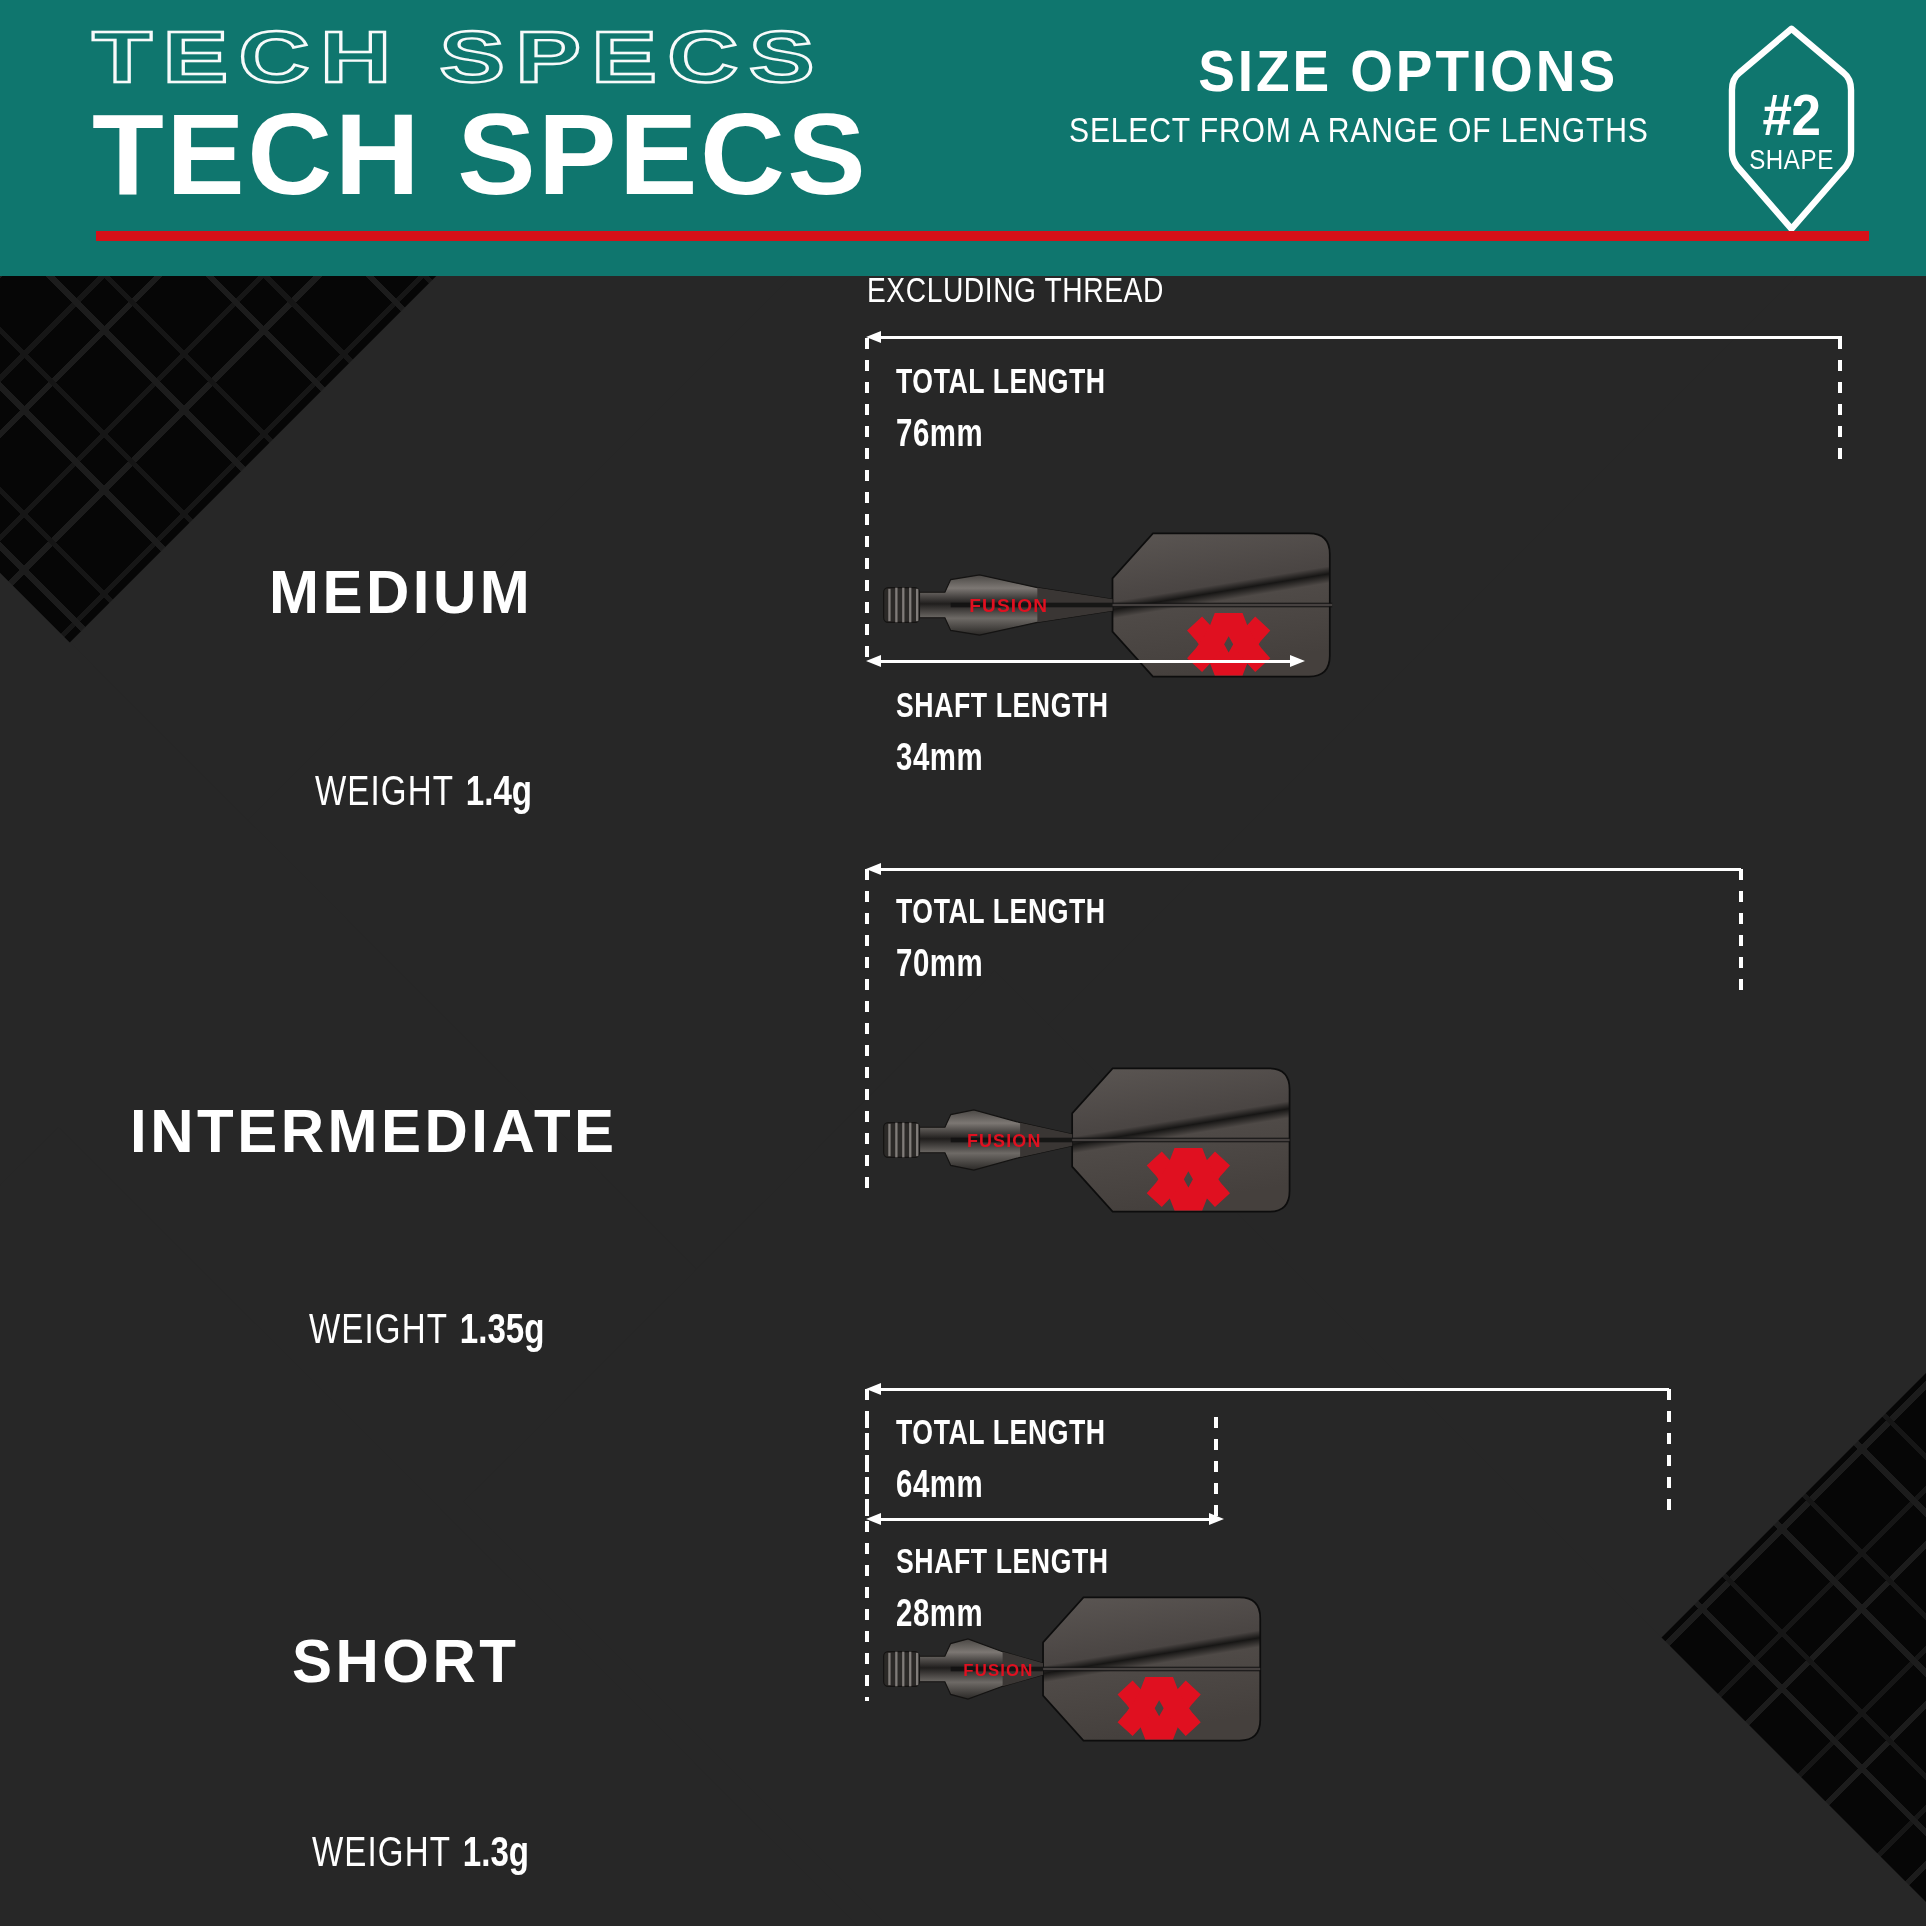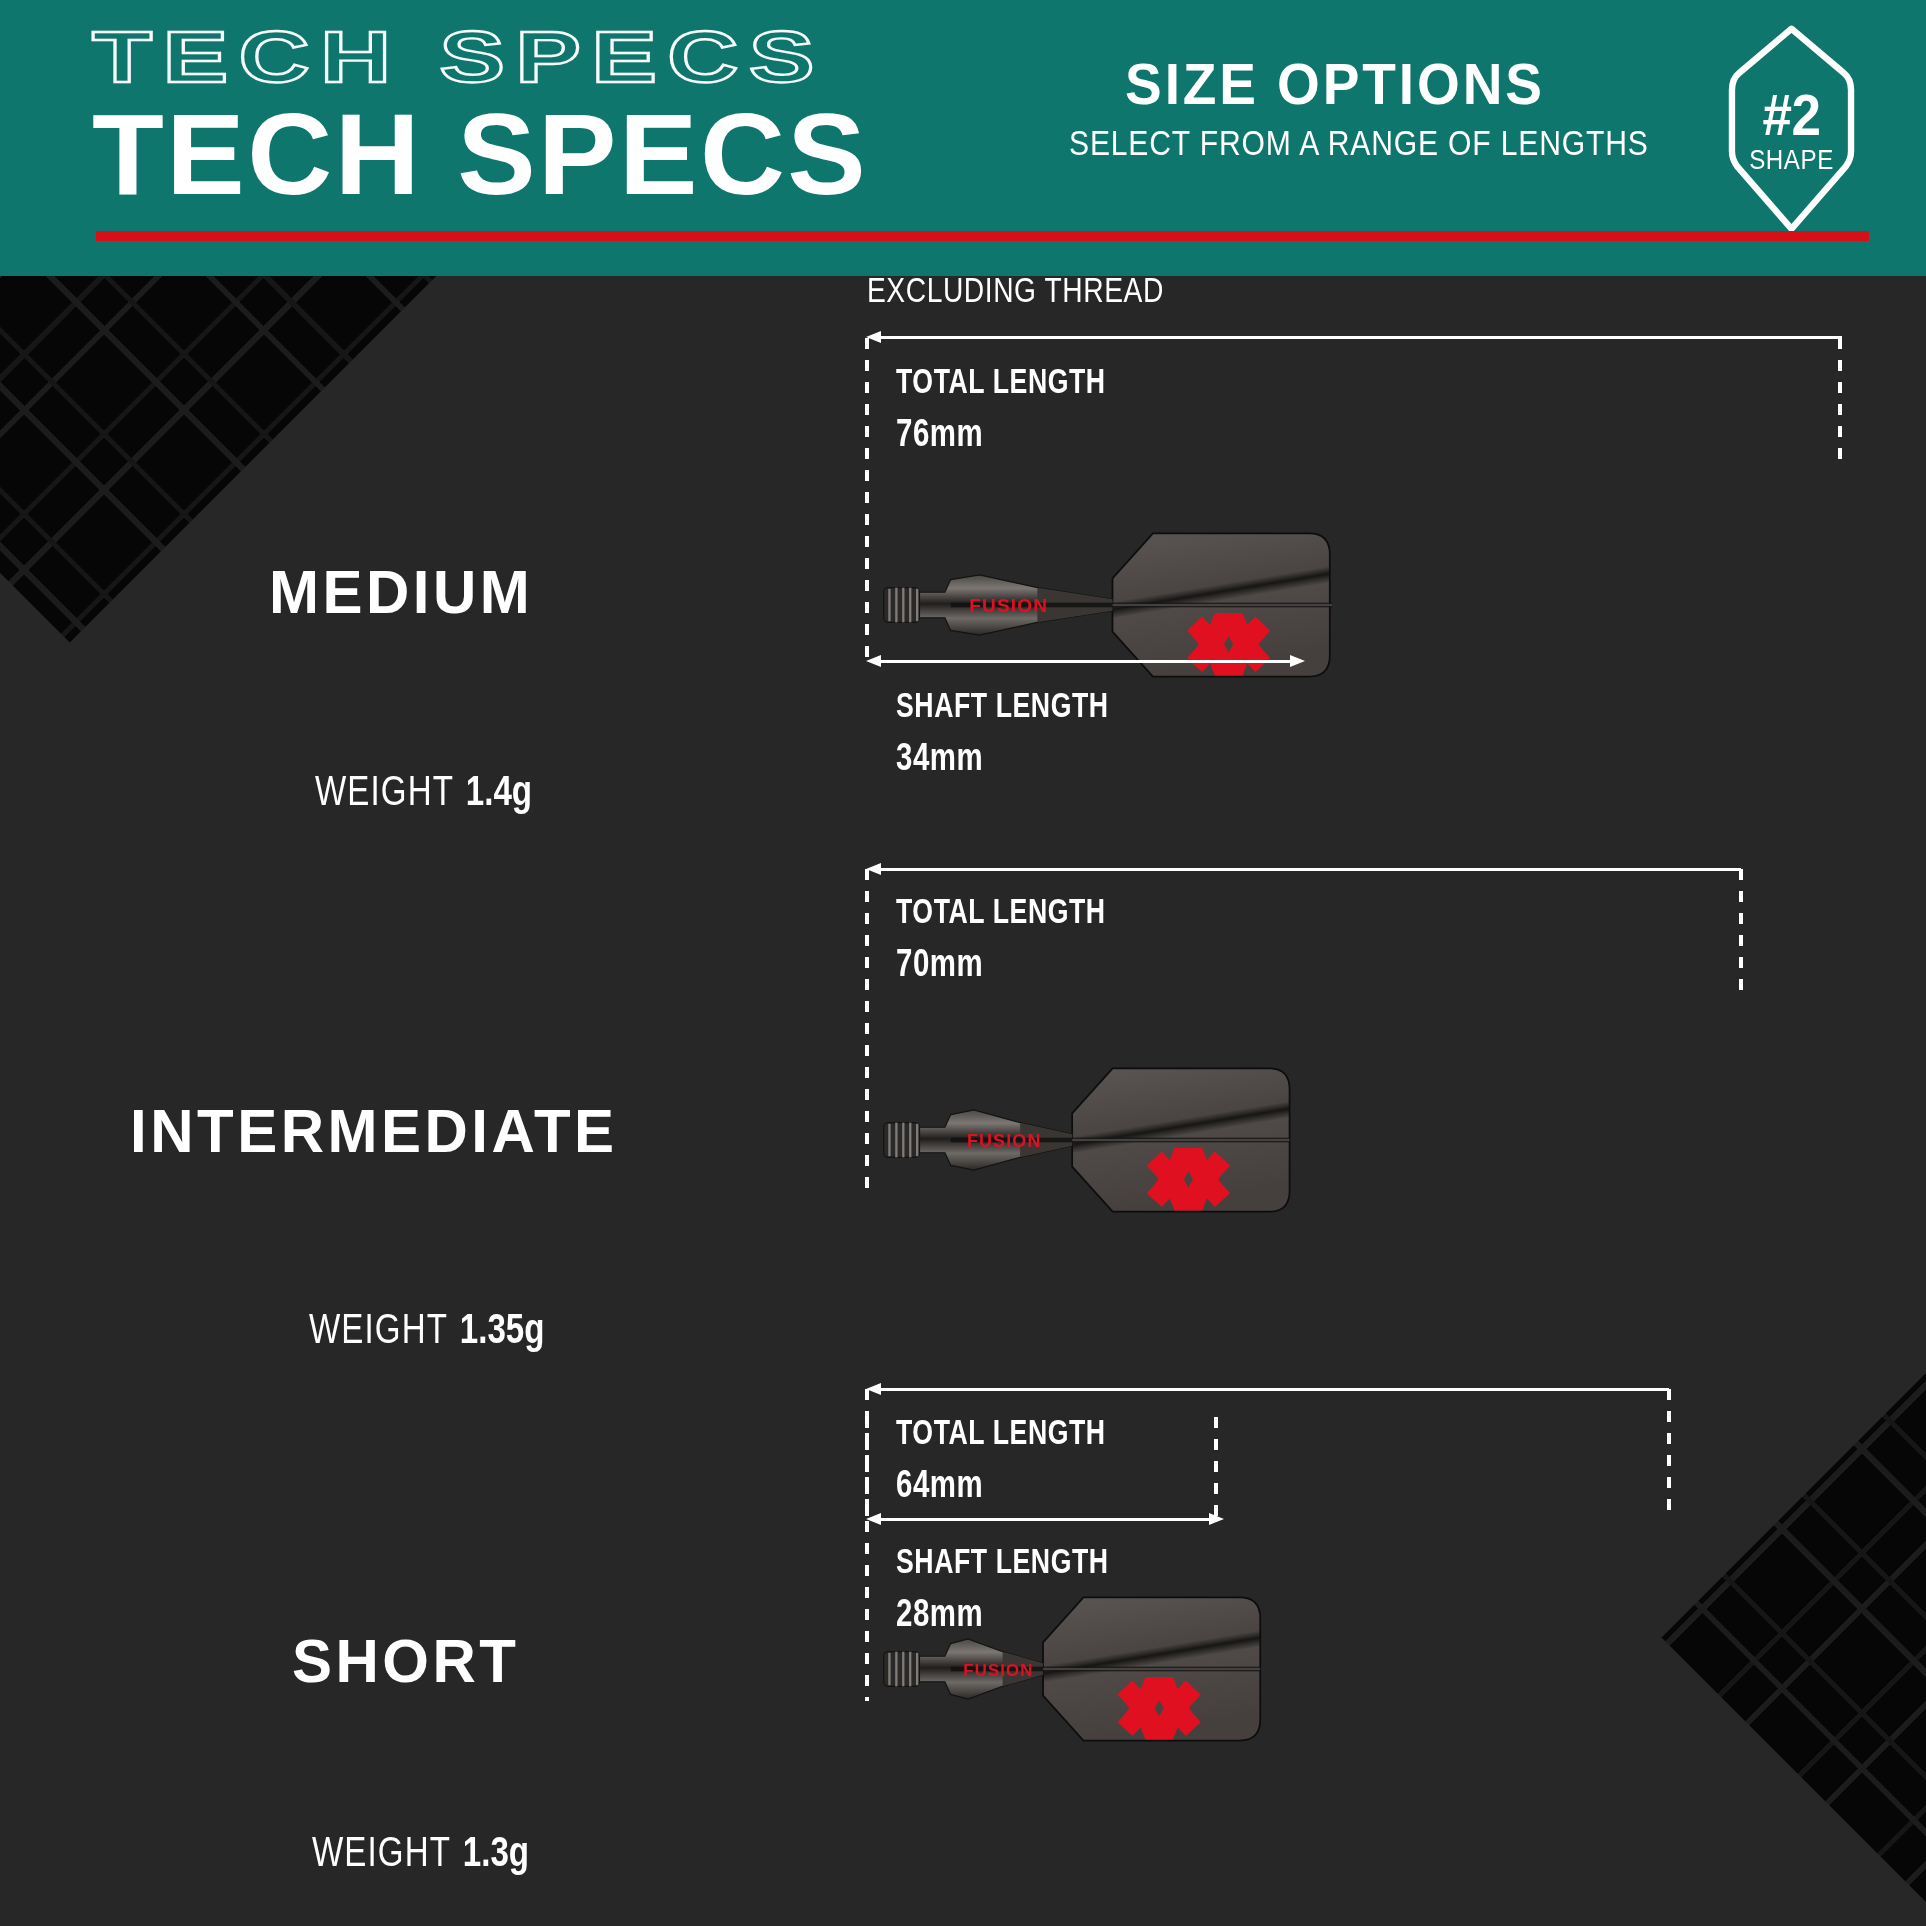--- a/index.html
+++ b/index.html
@@ -35,22 +35,22 @@
   .hdr-main {
     position:absolute; left:0; top:76px;
     font-size:111px; font-weight:700; letter-spacing:2.3px;
     line-height:1; color:#fff;
     transform:scaleX(1.06) scaleY(1.04);
     transform-origin:left top;
     white-space:nowrap;
   }
 
   .hdr-center {
-    position:absolute; left:1052px; top:54px; width:566px;
-    text-align:center;
+    position:absolute; left:1052px; top:41px; width:566px;
+    text-align:right;
   }
   .hdr-sizeopts {
     font-size:55px; font-weight:700; letter-spacing:2.9px;
     transform:scaleY(1.06); transform-origin:center top;
     line-height:1.02;
     white-space:nowrap;
   }
   .hdr-sub {
     margin-top:12.7px;
     font-size:32px; font-weight:400; letter-spacing:0.9px;

